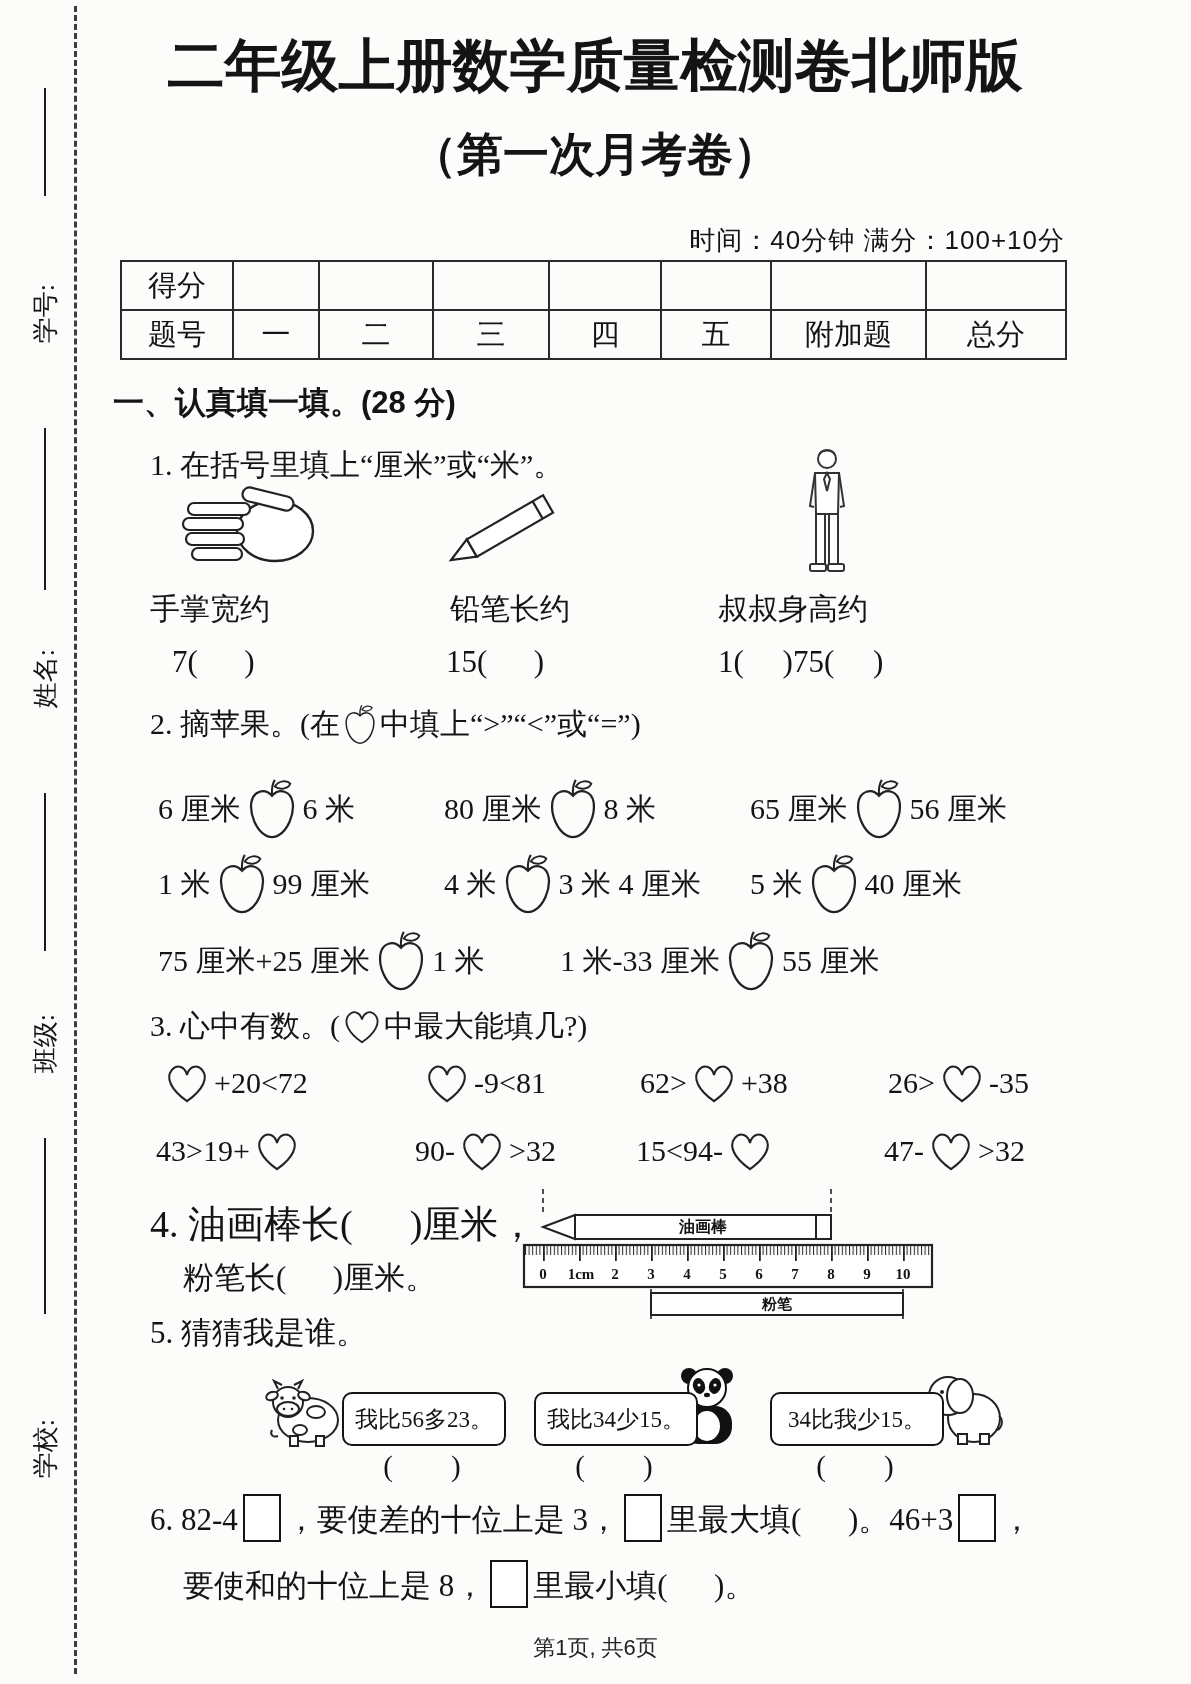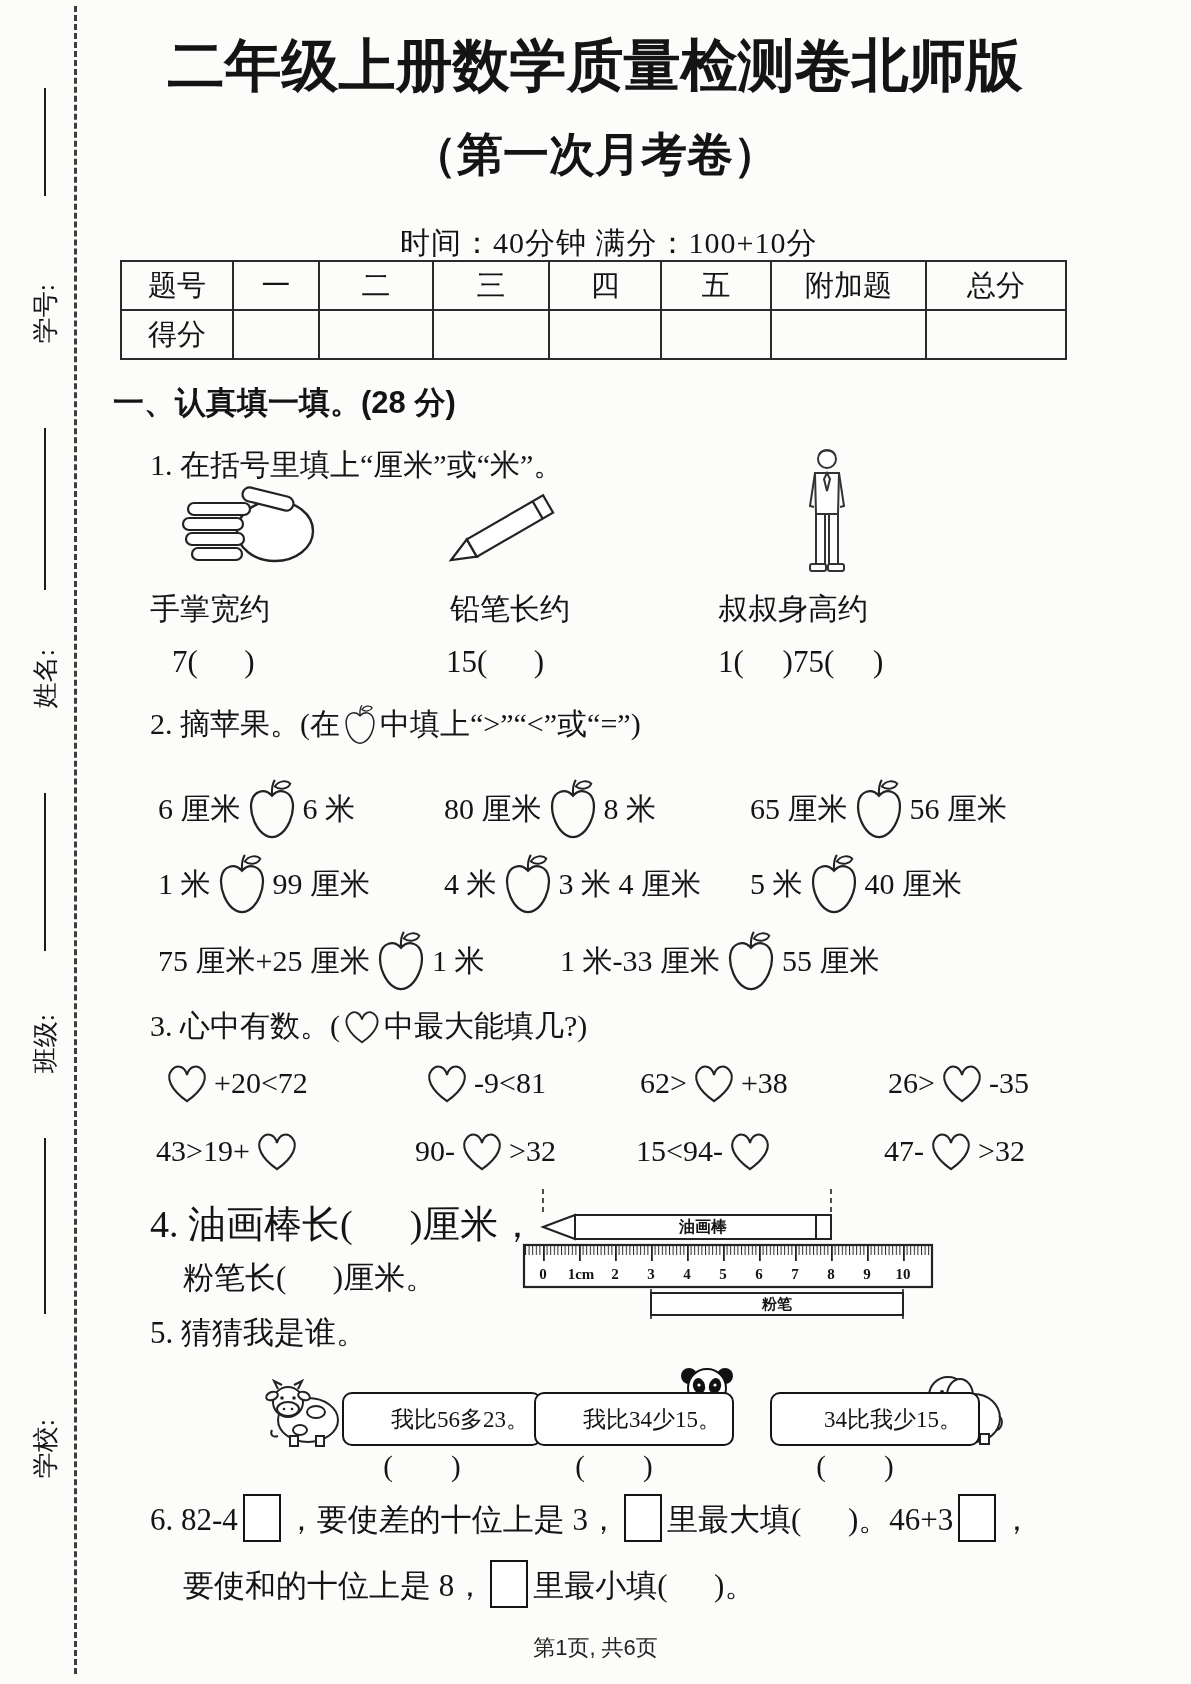--- a/index.html
+++ b/index.html
@@ -11,21 +11,21 @@
   
   #dash-line{position:absolute;left:74px;top:6px;height:1668px;width:0;border-left:3px dashed #3d3d3d;}
   .mline{position:absolute;left:44px;width:0;border-left:2.4px solid #1c1c1c;}
   #ml1{top:88px;height:108px;} #ml2{top:428px;height:162px;} #ml3{top:793px;height:158px;} #ml4{top:1138px;height:176px;}
   .mlabel{position:absolute;left:-5px;width:100px;text-align:center;font-size:26px;transform:rotate(-90deg);}
   #mlab1{top:296px;} #mlab2{top:661px;} #mlab3{top:1026px;} #mlab4{top:1431px;}
 
   
   #title1{left:110px;top:28px;width:970px;text-align:center;font-size:57px;font-weight:bold;}
   #title2{left:110px;top:124px;width:970px;text-align:center;font-size:46px;font-weight:bold;}
-  #time-info{left:400px;top:223px;width:665px;font-size:30px;letter-spacing:1px;font-family:Liberation Serif, serif;}
+  #time-info{left:400px;top:223px;width:665px;text-align:right;font-size:26px;letter-spacing:1px;}
 
   
   #score-table{left:120px;top:260px;}
   table.score{border-collapse:collapse;background:#fcfcfb;}
   table.score td{border:2.4px solid #2b2b2b;text-align:center;font-size:29px;height:45px;
                  font-family:"Liberation Sans","DejaVu Sans",sans-serif;}
 
   #sec1-heading{left:113px;top:382px;font-size:31px;font-weight:bold;}
   #q1-text{left:150px;top:433px;font-size:30px;margin-top:12px;}
   .cap{position:absolute;top:589px;font-size:30px;}
@@ -42,21 +42,21 @@
   .hi{position:absolute;display:flex;align-items:center;font-size:30px;gap:4px;}
   .heart-svg{width:46px;height:42px;flex:none;}
   .heart-sm{width:40px;height:37px;margin:0 2px;flex:none;}
 
   #q4-line1{left:150px;top:1199px;font-size:38px;}
   #q4-line2{left:183px;top:1257px;font-size:31px;}
   #ruler-wrap{left:518px;top:1186px;}
 
   #q5-heading{left:150px;top:1312px;font-size:31px;}
   .bubble{position:absolute;border:2.5px solid #141414;border-radius:10px;display:flex;align-items:center;
-          justify-content:center;font-size:23px;background:#fff;z-index:1;padding-left:36px;}
+          justify-content:center;font-size:23px;background:#fff;z-index:1;}
   #bub1{left:342px;top:1392px;width:160px;height:50px;}
   #bub2{left:534px;top:1392px;width:160px;height:50px;}
   #bub3{left:770px;top:1392px;width:170px;height:50px;}
   .q5blank{position:absolute;top:1450px;text-align:center;font-size:29px;}
   #qb1{left:342px;width:160px;} #qb2{left:534px;width:160px;} #qb3{left:770px;width:170px;}
 
   #q6-line1{left:150px;top:1494px;font-size:31px;}
   #q6-line2{left:183px;top:1560px;font-size:31px;}
   .sq{display:inline-block;width:34px;height:44px;border:2.6px solid #141414;vertical-align:-12px;margin:0 5px;background:#fff;}
 
@@ -100,38 +100,38 @@
           <col style="width:86px">
           <col style="width:114px">
           <col style="width:116px">
         <col style="width:112px">
           <col style="width:110px">
           <col style="width:155px">
           <col style="width:140px">
       </colgroup>
       <tbody>
           <tr>
+        <td>得分</td>
+        <td></td>
+        <td></td>
+        <td></td>
+        <td></td>
+        <td></td>
+        <td></td>
+        <td></td>
+      </tr>
+      <tr>
         <td>题号</td>
         <td>一</td>
         <td>二</td>
         <td>三</td>
         <td>四</td>
         <td>五</td>
         <td>附加题</td>
         <td>总分</td>
-      </tr>
-      <tr>
-        <td>得分</td>
-        <td></td>
-        <td></td>
-        <td></td>
-        <td></td>
-        <td></td>
-        <td></td>
-        <td></td>
       </tr>
     </tbody>
       </table>
   </div>
 
   <div class="abs sans" id="sec1-heading">一、认真填一填。(28 分)</div>
 
   <div class="abs" id="q1-text">1. 在括号里填上“厘米”或“米”。</div>
 
   <svg class="abs" style="left:180px;top:486px" width="150" height="85" viewBox="0 0 150 85">

